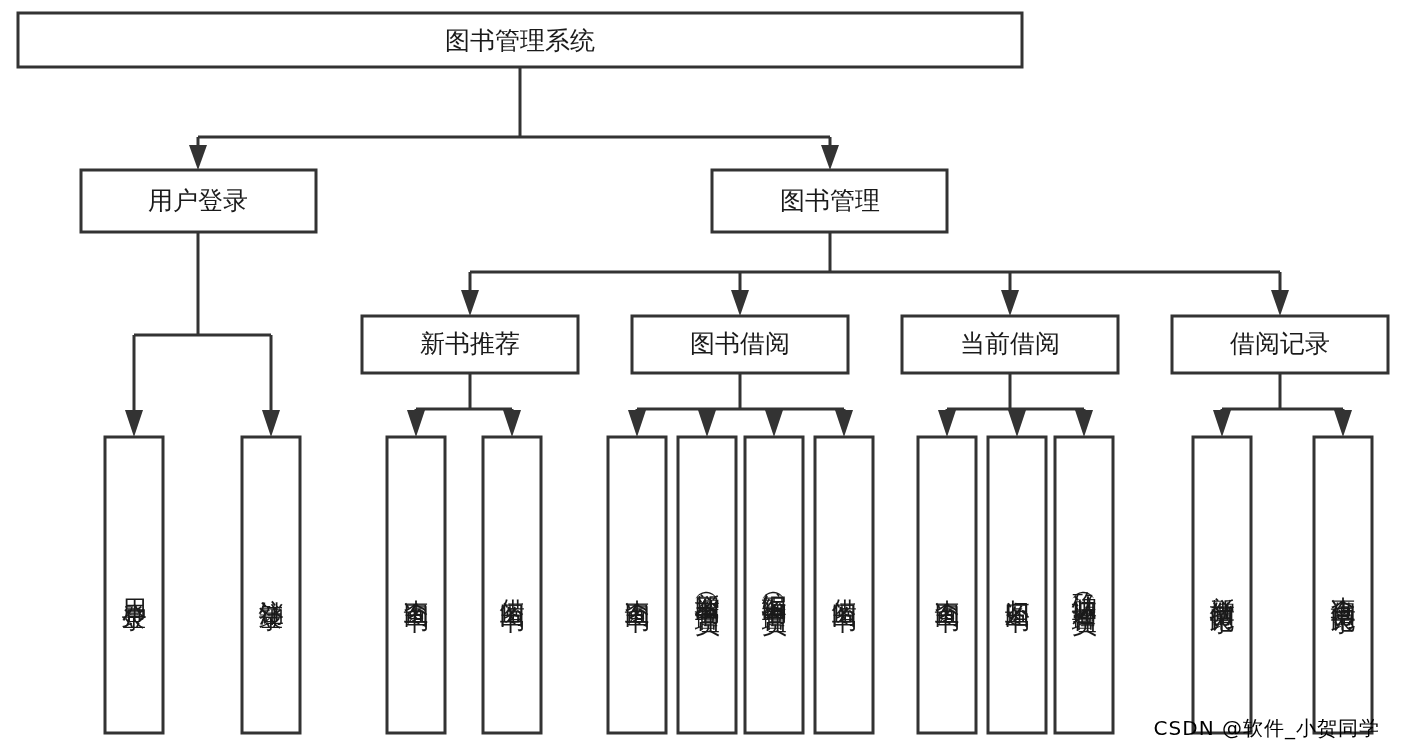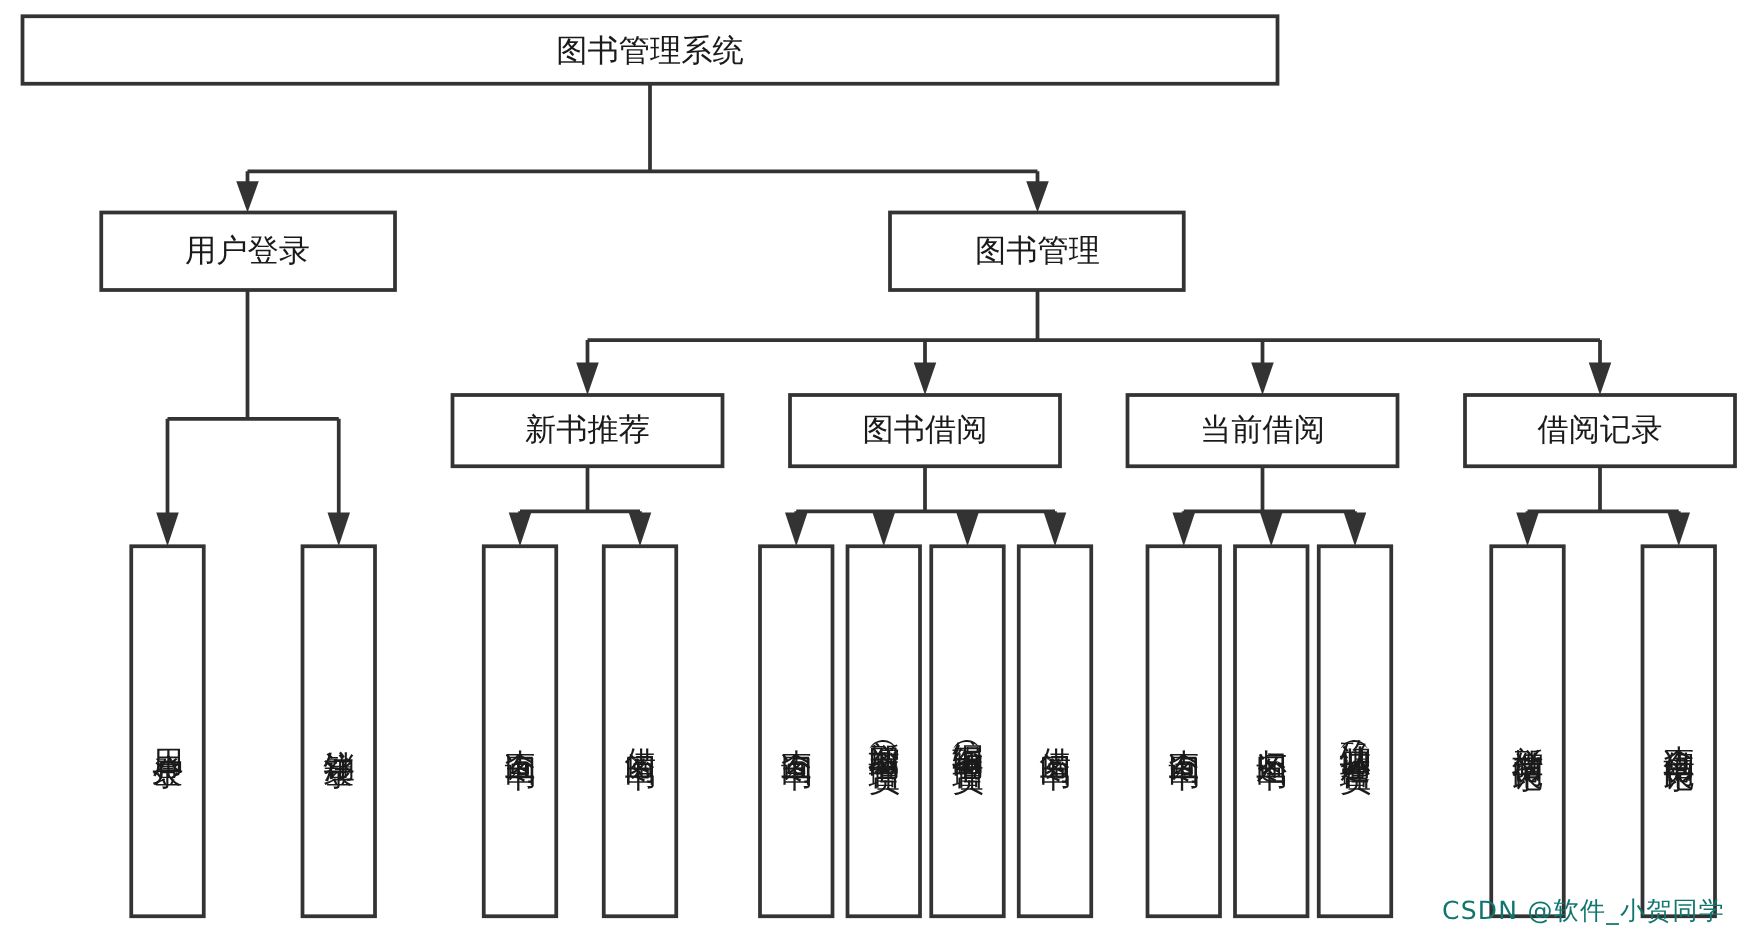--- a/index.html
+++ b/index.html
@@ -62,21 +62,21 @@
     letter-spacing: 3px;
     white-space: nowrap;
     pointer-events: none;
   }
   .watermark {
     position: absolute;
     right: 10px;
     bottom: 5px;
     font-family: "DejaVu Sans", "Liberation Sans", sans-serif;
     font-size: 20px;
-    color: #0f766e;
+    color: #000000;
     white-space: nowrap;
     letter-spacing: 1px;
   }
 </style>
 </head>
 <body>
 
 <div id="diagram-root">
 
   <svg class="flow" viewBox="0 0 1405 747" xmlns="http://www.w3.org/2000/svg">

